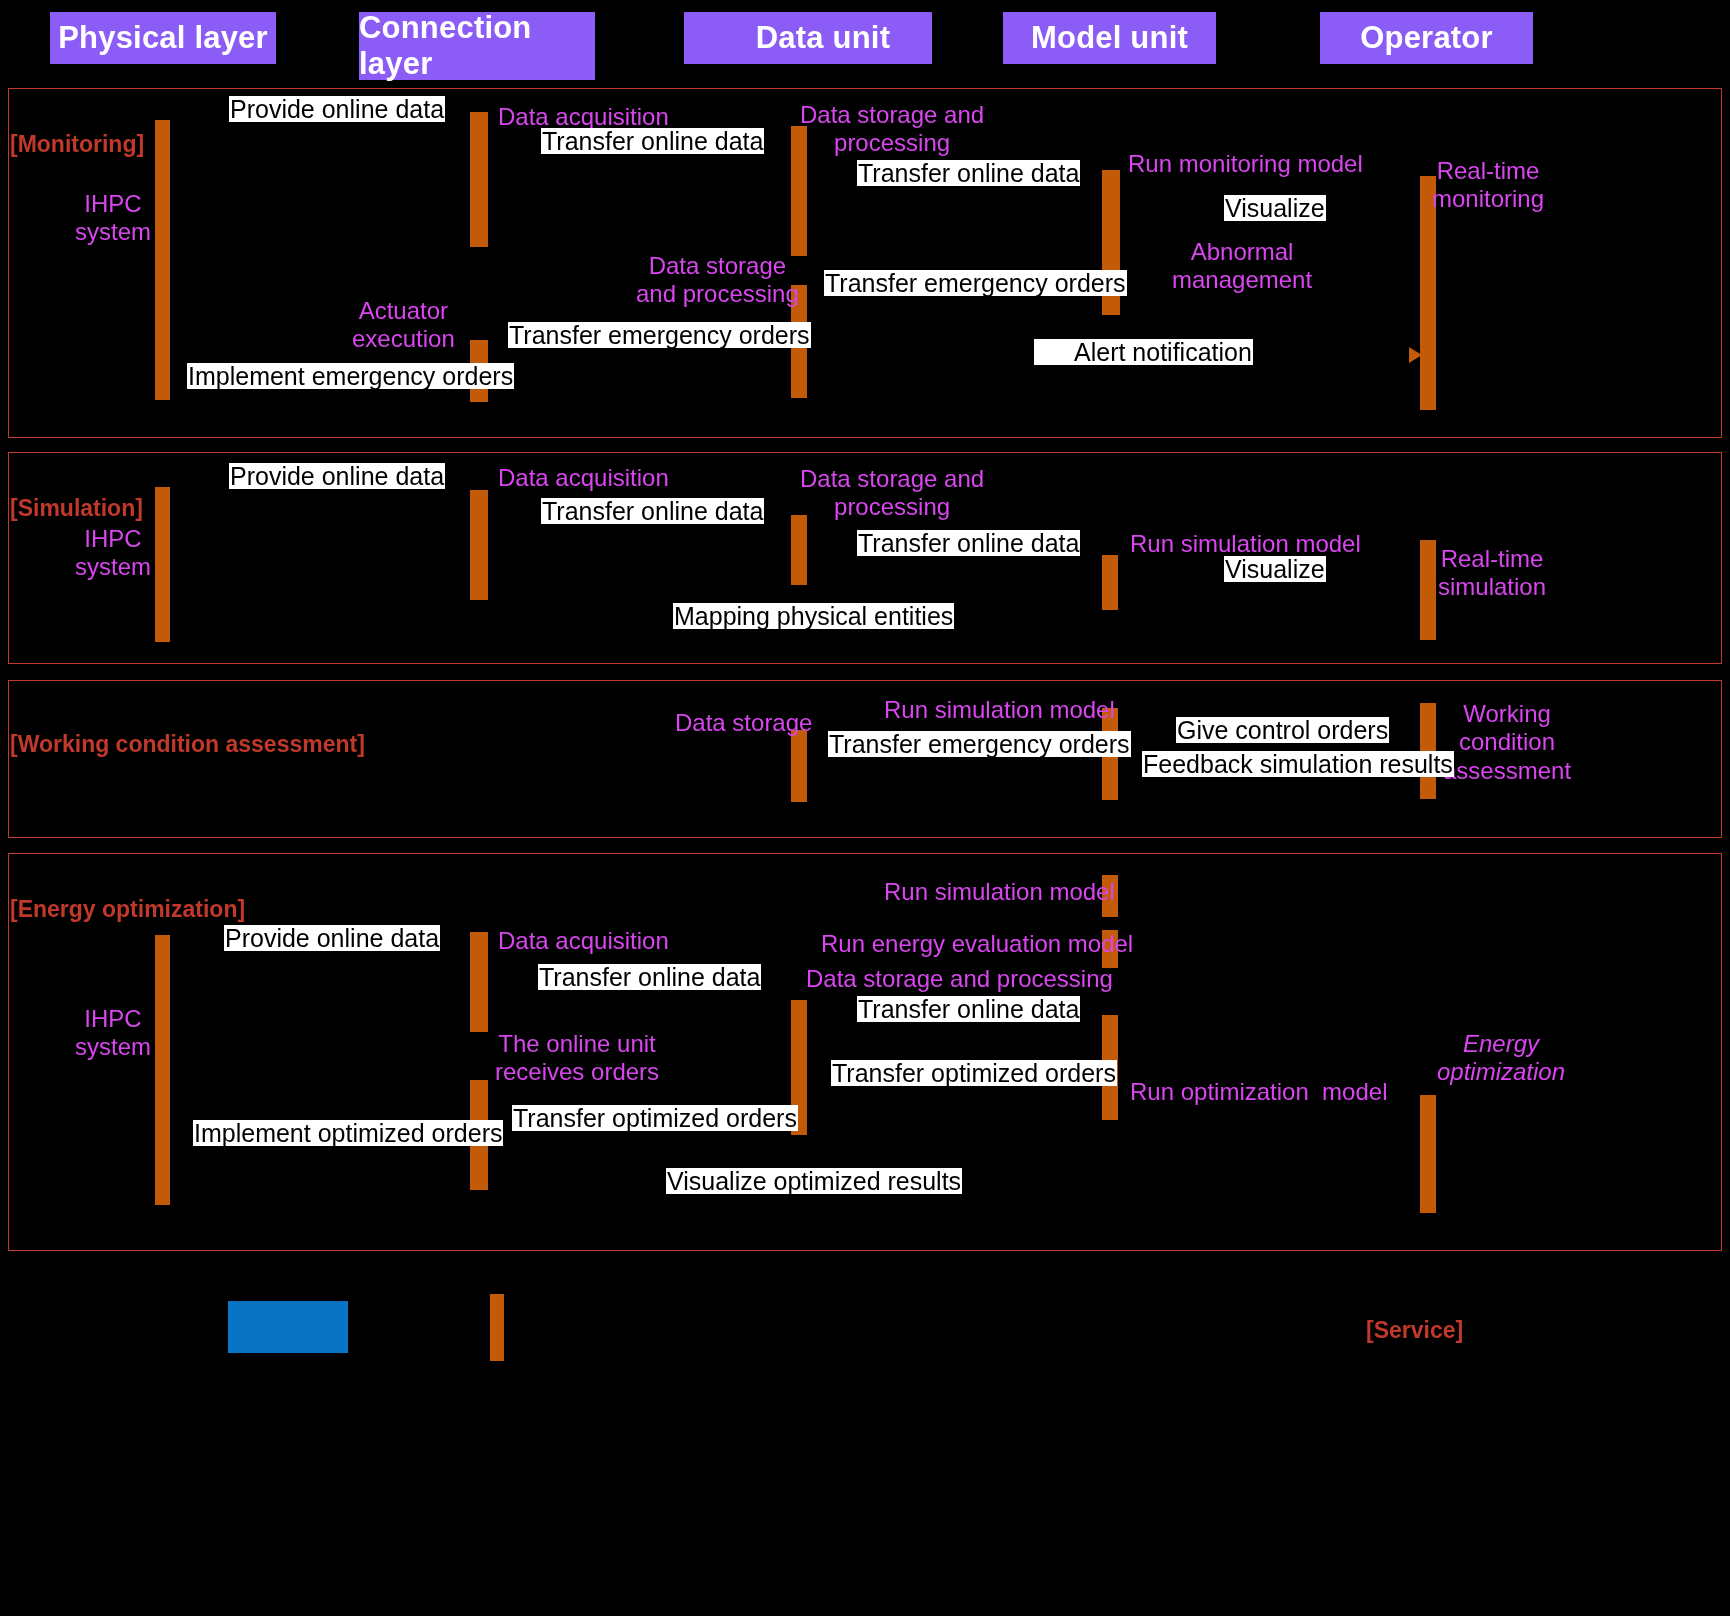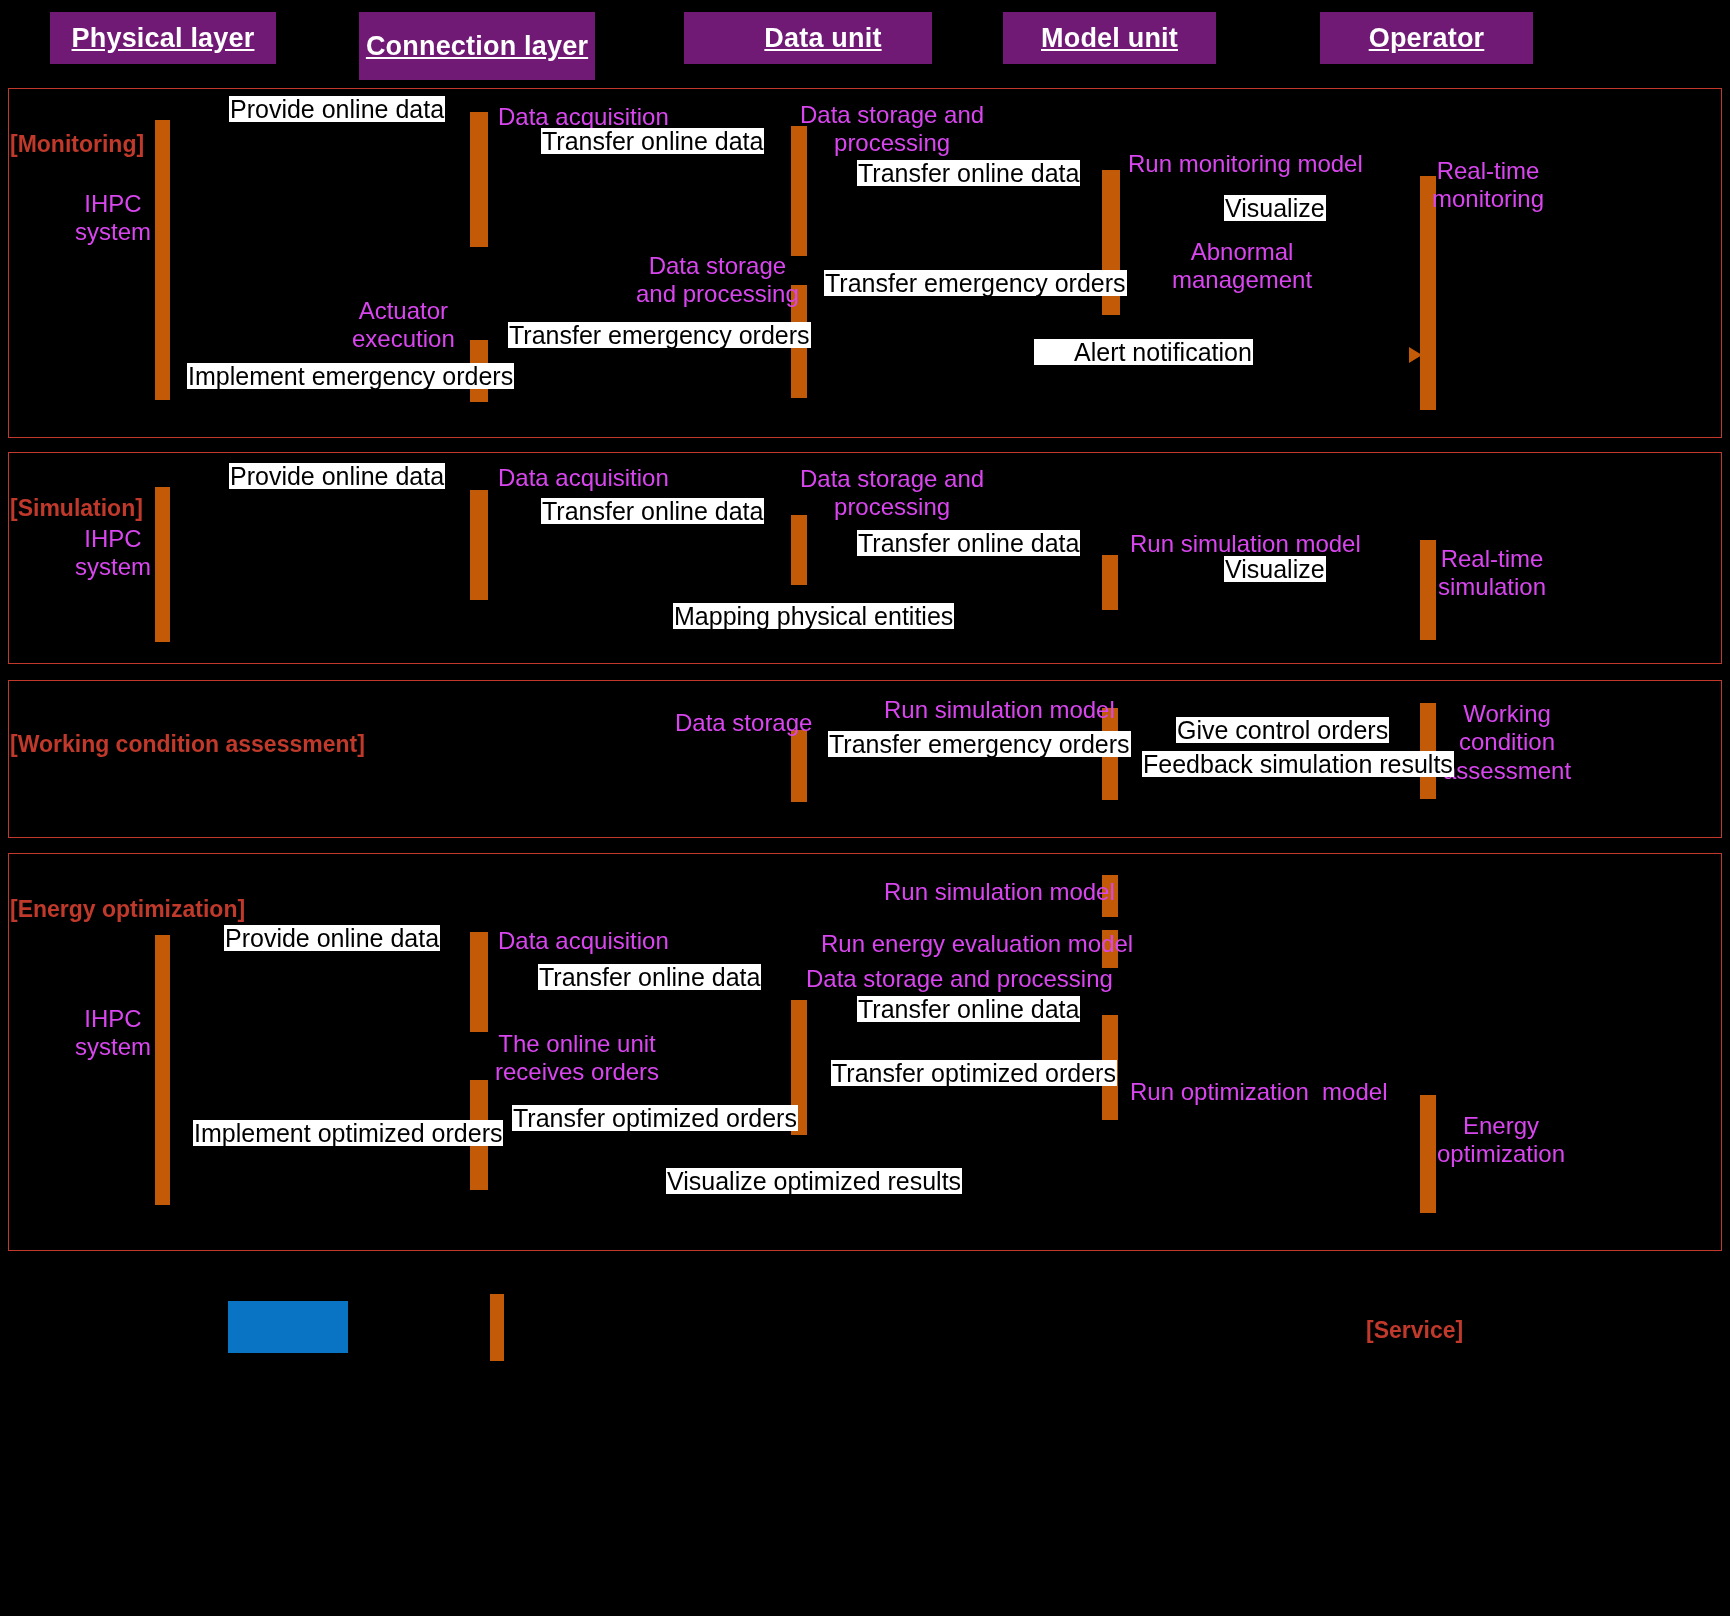--- a/index.html
+++ b/index.html
@@ -1,21 +1,21 @@
 <!DOCTYPE html>
 <html><head>
 <meta charset="utf-8">
 <style>
   html,body{margin:0;padding:0;background:#000;}
   body{font-family:"Liberation Sans",sans-serif;}
   #stage{position:relative;width:1730px;height:1616px;background:#000;overflow:hidden;}
 
-  .hdr{position:absolute;background:#701a75;color:#fff;font-weight:bold;
+  .hdr{position:absolute;background:#8b5cf6;color:#fff;font-weight:bold;
        display:flex;align-items:center;justify-content:center;
-       font-size:27px;letter-spacing:.2px;text-decoration:underline;}
+       font-size:31px;letter-spacing:.2px;}
 
   .frame{position:absolute;border:1.6px solid #c0392b;box-sizing:border-box;}
 
   .bar{position:absolute;background:#c25a07;}
 
   .lbl{position:absolute;color:#d946ef;font-size:24px;line-height:1.18;
        white-space:pre;text-align:center;}
 
   .msg{position:absolute;background:#fff;color:#000;font-size:25px;
        line-height:1.05;white-space:nowrap;padding:0 1px;}
@@ -104,21 +104,21 @@
 assessment</div>
       <div class="lbl" style="left: 75px; top: 1005px;">IHPC
 system</div>
       <div class="lbl" style="left: 498px; top: 927px;">Data acquisition</div>
       <div class="lbl" style="left: 495px; top: 1030px;">The online unit
 receives orders</div>
       <div class="lbl" style="left: 884px; top: 878px;">Run simulation model</div>
       <div class="lbl" style="left: 821px; top: 930px;">Run energy evaluation model</div>
       <div class="lbl" style="left: 806px; top: 965px;">Data storage and processing</div>
       <div class="lbl" style="left: 1130px; top: 1078px;">Run optimization  model</div>
-      <div class="lbl" style="left: 1437px; top: 1112px;">Energy
+      <div class="lbl" style="left: 1437px; top: 1030px; font-style: italic;">Energy
 optimization</div>
     </div>
   <div id="messages-layer">
       <div class="msg" style="left: 229px; top: 96px;">Provide online data</div>
       <div class="msg" style="left: 541px; top: 128px;">Transfer online data</div>
       <div class="msg" style="left: 857px; top: 160px;">Transfer online data</div>
       <div class="msg" style="left: 1224px; top: 195px;">Visualize</div>
       <div class="msg" style="left: 824px; top: 270px;">Transfer emergency orders</div>
       <div class="msg" style="left: 508px; top: 322px;">Transfer emergency orders</div>
       <div class="msg" style="left: 1034px; top: 339px; padding-left: 40px;">Alert notification</div>

